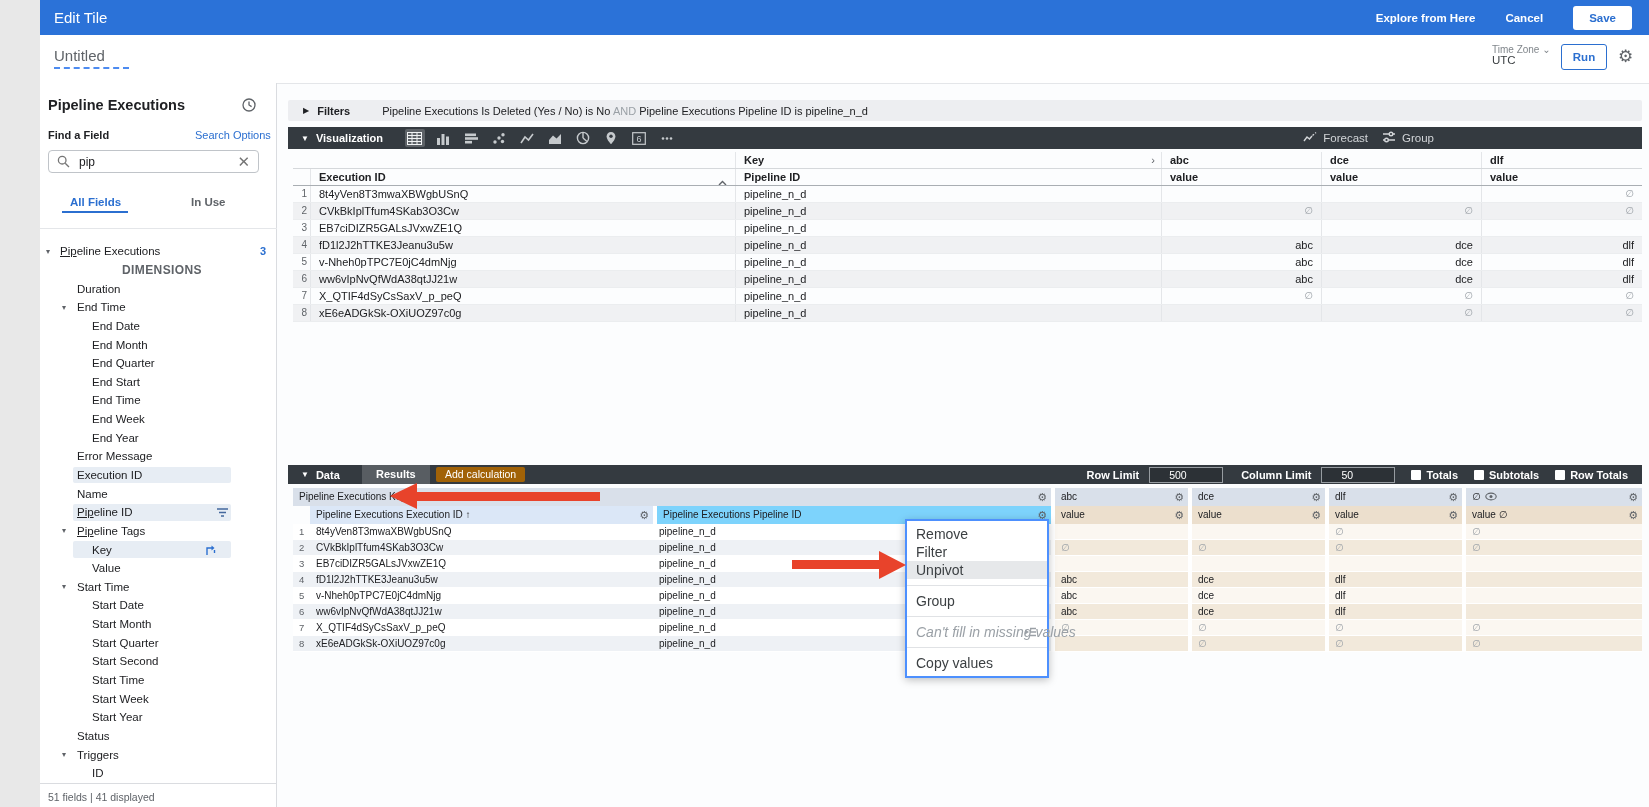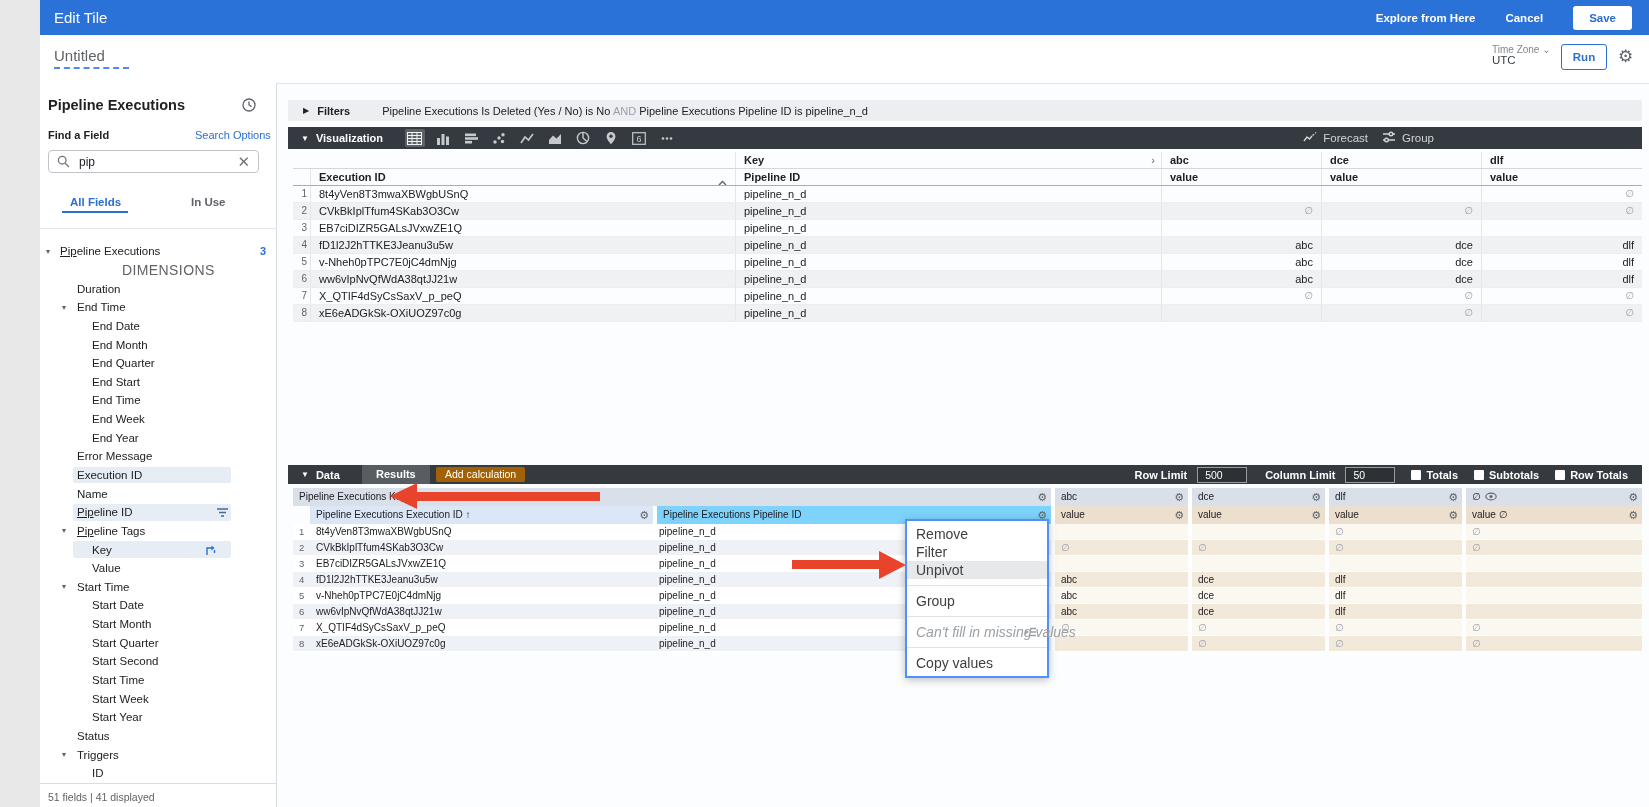--- a/index.html
+++ b/index.html
@@ -45,21 +45,21 @@
   #tree{position:absolute;left:0;top:159px;width:237px;}
   .tree-row{position:relative;height:18.65px;display:flex;align-items:center;font-size:11.5px;color:#202124;cursor:pointer;}
   .tree-row .pill{position:absolute;left:33px;width:158px;top:1px;bottom:1px;background:#e7edf4;border-radius:2px;}
   .tree-row>*{position:relative;}
   .tree-caret{font-size:8px;color:#5f6368;width:0;}
   .ind0 .tree-caret{position:absolute;left:6px;}
   .ind1 .tree-caret{position:absolute;left:22px;}
   .ind0 .tree-label{margin-left:20px;}
   .ind1 .tree-label{margin-left:37px;}
   .ind2 .tree-label{margin-left:52px;}
-  .tree-row.section .tree-label{font-size:14px;color:#5f6368;font-weight:normal;letter-spacing:.4px;padding-left:45px;}
+  .tree-row.section .tree-label{font-size:12px;color:#5f6368;font-weight:bold;letter-spacing:.4px;padding-left:45px;}
   .tree-count{position:absolute;right:11px;color:#2b6fd0;font-size:11px;font-weight:bold;}
   .tree-ficon{position:absolute;right:48px;color:#44689d;display:flex;}
   .tree-picon{position:absolute;right:60px;color:#2b6fd0;display:flex;}
   .tree-label u{text-decoration:underline;}
   #sb-footer-div{position:absolute;left:0;top:700px;width:236px;height:1px;background:#dadce0;}
   #sb-footer{position:absolute;left:8px;top:708px;font-size:10.5px;color:#5f6368;}
 
   
   #filtersbar{left:248px;top:100px;width:1354px;height:21px;background:#edeef1;border-radius:2px;
               display:flex;align-items:center;font-size:11px;}
@@ -98,21 +98,21 @@
   
   #databar{left:248px;top:465px;width:1354px;height:19px;background:#343a40;display:flex;align-items:center;color:#fff;}
   #data-caret{margin-left:13px;font-size:8px;}
   #data-label{margin-left:7px;font-size:11px;font-weight:bold;}
   #results-tab{position:absolute;left:74px;top:0;height:19px;line-height:19px;background:#585d62;
                padding:0 14px;font-size:11px;font-weight:bold;cursor:pointer;}
   #addcalc-btn{position:absolute;left:148px;top:2px;height:15px;line-height:15px;background:#a16207;border-radius:2px;
                padding:0 9px;font-size:10.5px;cursor:pointer;}
   #databar-right{position:absolute;right:14px;display:flex;align-items:center;gap:10px;font-size:11px;font-weight:bold;}
   .limit-input{width:34px;height:14px;background:#2c3136;border:1px solid #979ca1;color:#fff;font-size:10.5px;
-               font-family:inherit;padding:0 7px;}
+               font-family:inherit;padding:0 19px;}
   .chk{width:10px;height:10px;background:#fff;border-radius:1px;display:inline-block;cursor:pointer;}
   .chk-group{display:flex;align-items:center;gap:5px;margin-left:6px;}
 
   
   #resultstable{left:253px;top:488px;width:1349px;font-size:10px;}
   .r-row{display:grid;grid-template-columns:17px 343px 398px 137px 137px 137px 180px;height:16px;line-height:16px;}
   .r-h{height:18px;line-height:18px;}
   .r-row>div{box-sizing:border-box;padding:0 6px;white-space:nowrap;overflow:hidden;position:relative;}
   .r-gear{position:absolute;right:4px;top:0;color:#5f6368;font-size:11px;cursor:pointer;}
   .r-keycell{grid-column:1/4;background:#d9e0ea;}

